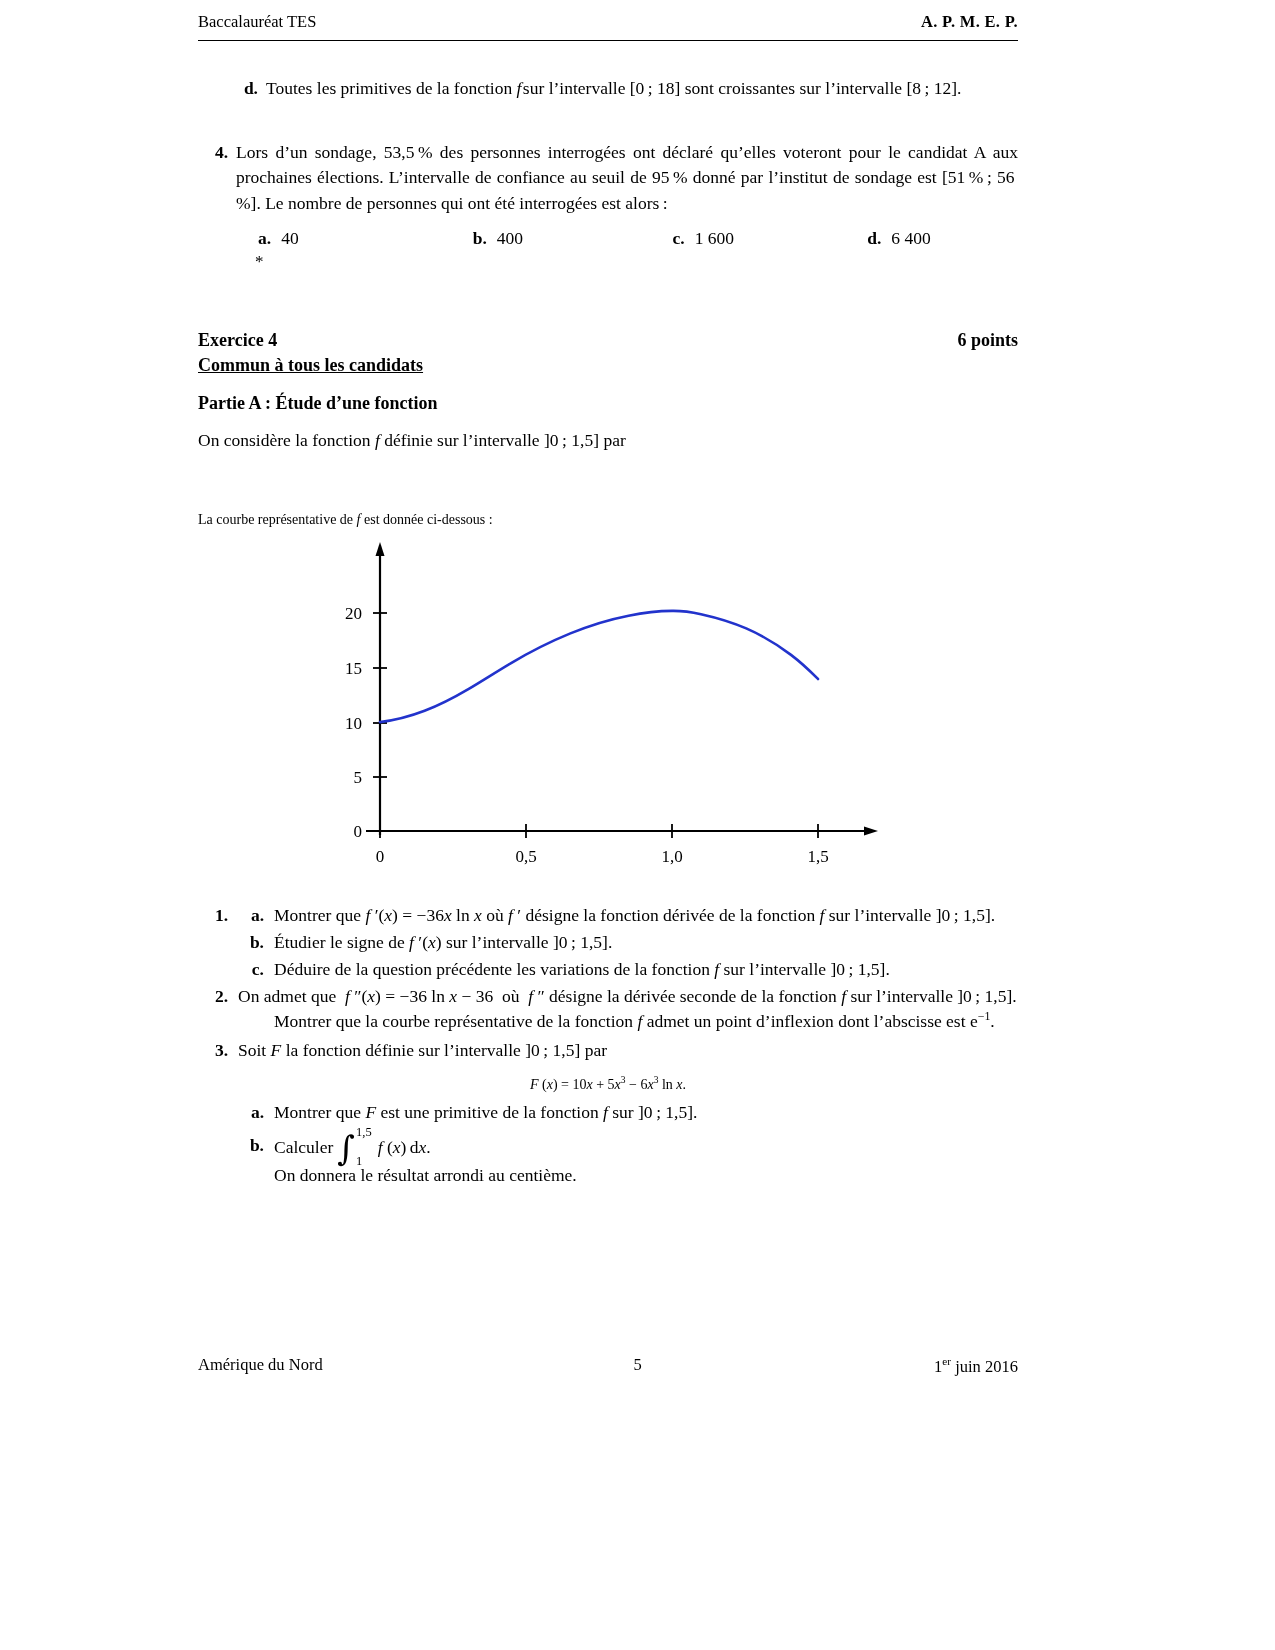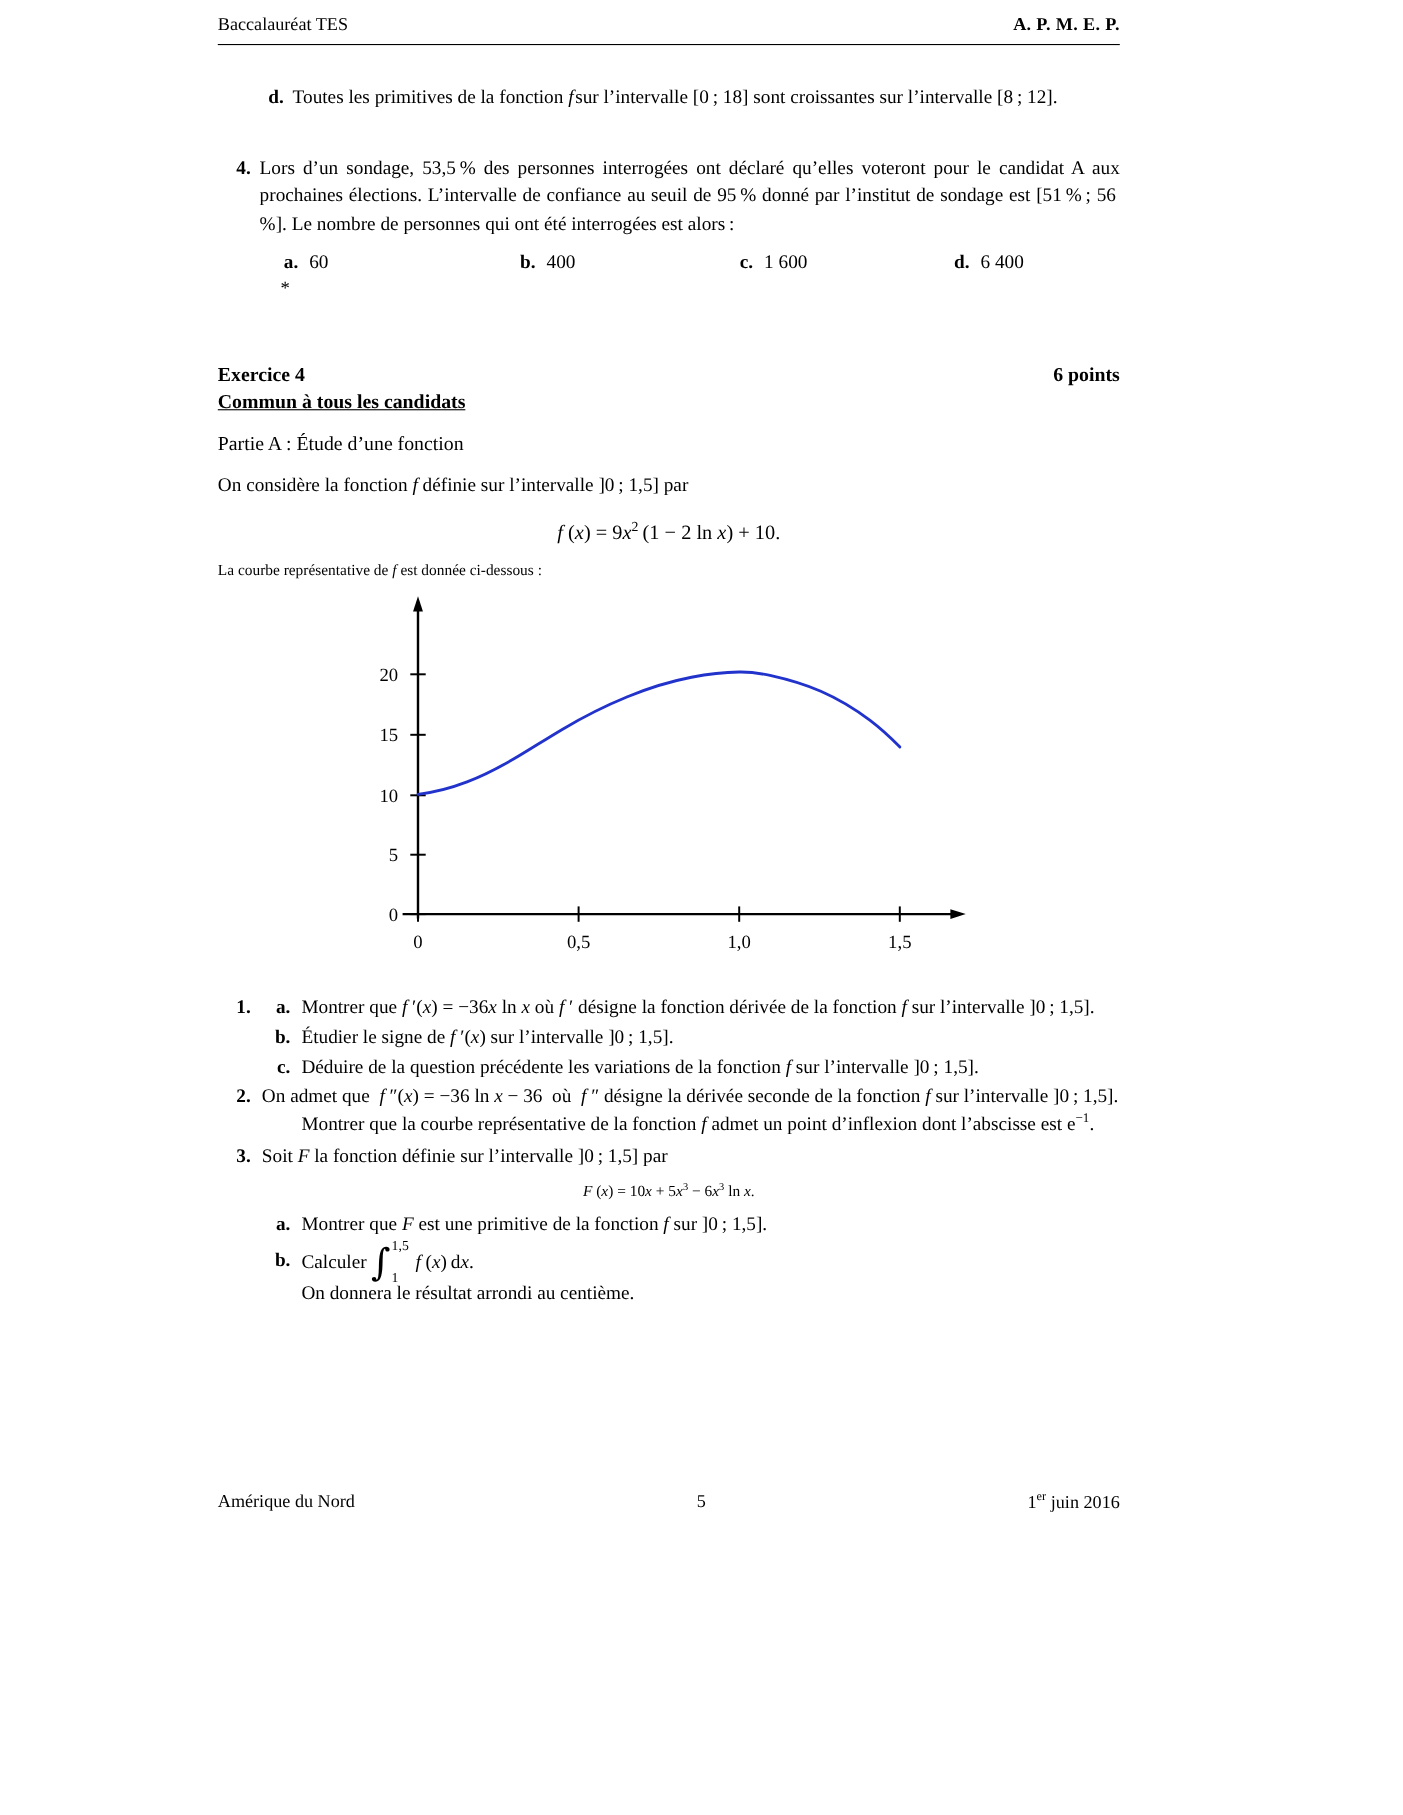--- a/index.html
+++ b/index.html
@@ -97,21 +97,21 @@
   .c-c { width: 195px; padding-left: 45px; }
   .c-d { width: 190px; padding-left: 40px; }
   #asterisk { left: 255px; top: 252px; font-size: 17px; }
   
   #ex4head {
     left: 198px; top: 330px; width: 820px;
     display: flex; justify-content: space-between;
     font-size: 18px; font-weight: bold;
   }
   #ex4sub { left: 198px; top: 355px; font-size: 18px; font-weight: bold; text-decoration: underline; }
-  #partA { left: 198px; top: 393px; font-size: 18px; font-weight: normal; }
+  #partA { left: 198px; top: 393px; font-size: 18px; font-weight: bold; }
   #intro { left: 198px; top: 428px; width: 820px; font-size: 17.5px; }
   #formula1 { left: 198px; top: 472px; width: 820px; text-align: center; font-size: 18.5px; }
   #afterformula { left: 198px; top: 510px; width: 820px; font-size: 14px; }
   
   #graph {
     left: 330px; top: 540px;
     width: 570px; height: 330px;
   }
   #graph svg { display: block; }
   
@@ -165,21 +165,21 @@
   <div class="blk" id="q4">
     <div class="itm para">
       <span class="lbl">4.</span>
       <span class="bdy">Lors d’un sondage, 53,5 % des personnes interrogées ont déclaré qu’elles voteront pour le candidat A aux prochaines élections. L’intervalle de confiance au seuil de 95 % donné par l’institut de sondage est [51 % ; 56 %]. Le nombre de personnes qui ont été interrogées est alors :</span>
     </div>
   </div>
 
   <div class="blk" id="q4choices">
     <div class="choice c-a">
       <span class="ck">a.</span>
-      <span>60</span>
+      <span>40</span>
     </div>
     <div class="choice c-b">
       <span class="ck">b.</span>
       <span>400</span>
     </div>
     <div class="choice c-c">
       <span class="ck">c.</span>
       <span>1 600</span>
     </div>
     <div class="choice c-d">
@@ -193,23 +193,20 @@
     <span>Exercice 4</span>
     <span>6 points</span>
   </div>
   <div class="blk" id="ex4sub">Commun à  tous les candidats</div>
   <div class="blk" id="partA">Partie A : Étude d’une fonction</div>
 
   <div class="blk para" id="intro">
     On considère la fonction <span class="it">f</span> définie sur l’intervalle ]0 ; 1,5] par
   </div>
 
-  <div class="blk" id="formula1">
-    <span class="it">f</span> (<span class="it">x</span>) = 9<span class="it">x</span><sup class="sm">2</sup> (1 − 2 ln <span class="it">x</span>) + 10.
-  </div>
 
   <div class="blk para" id="afterformula">
     La courbe représentative de <span class="it">f</span> est donnée ci-dessous :
   </div>
 
   <div class="blk" id="graph">
     <svg width="570" height="330" viewBox="0 0 570 330" xmlns="http://www.w3.org/2000/svg">
 
       <line x1="50" y1="295" x2="50" y2="10" stroke="#000" stroke-width="2.2"></line>
       <polygon points="50,2 45.5,16 54.5,16" fill="#000"></polygon>

